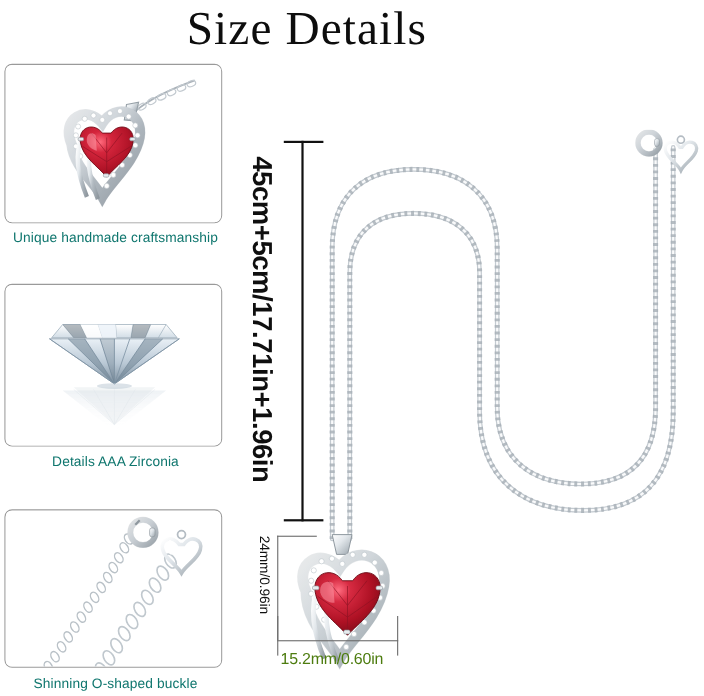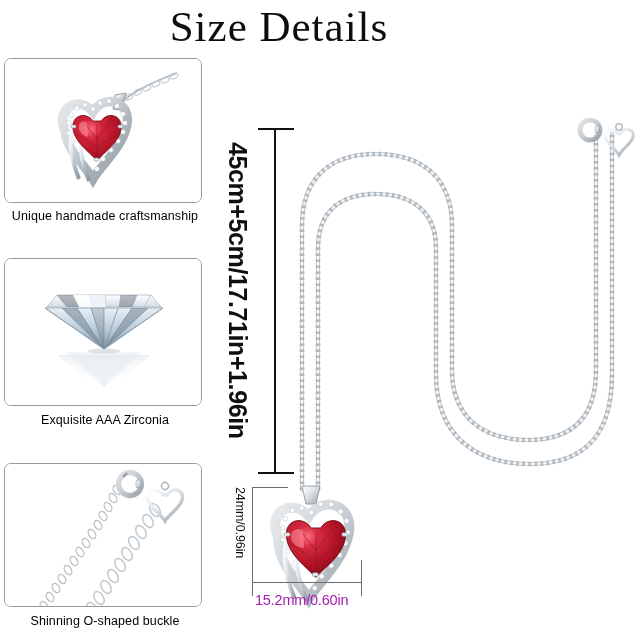--- a/index.html
+++ b/index.html
@@ -42,21 +42,21 @@
     background: #ffffff;
     box-sizing: border-box;
     overflow: hidden;
   }
   .feature-caption {
     position: absolute;
     left: 0;
     width: 210px;
     text-align: center;
     font-size: 12.5px;
-    color: #000000;
+    color: #0f766e;
     letter-spacing: .1px;
     white-space: nowrap;
   }
 
   #feature-panel-1 { top: 58px;  height: 145px; }
   #feature-caption-1 { top: 209px; }
   #feature-panel-2 { top: 258px; height: 148px; }
   #feature-caption-2 { top: 413px; }
   #feature-panel-3 { top: 463px; height: 144px; }
   #feature-caption-3 { top: 614px; }
@@ -88,21 +88,21 @@
   .dim-text-vert {
     position: absolute;
     transform-origin: 0 0;
     transform: rotate(90deg);
     white-space: nowrap;
     color: #0f0f0f;
   }
   .dim-text-h {
     position: absolute;
     white-space: nowrap;
-    color: #a21caf;
+    color: #4d7c0f;
   }
 
   #chain-length-label {
     left: 252px;
     top: 142px;
     font-size: 25px;
     font-weight: 700;
     letter-spacing: -0.4px;
   }
   #pendant-height-label {
@@ -269,21 +269,21 @@
         <path d="M62 95 L99 127"></path>
           <path d="M80 95 L99 127"></path>
         <path d="M99 95 L99 127"></path>
           <path d="M118 95 L99 127"></path>
         <path d="M136 95 L99 127"></path>
       </g>
     </g>
     <ellipse cx="99" cy="92" rx="16" ry="2.6" fill="#c3ced8" opacity=".6"></ellipse>
   </svg>
 </div>
-<div class="feature-caption" id="feature-caption-2">Exquisite AAA Zirconia</div>
+<div class="feature-caption" id="feature-caption-2">Details AAA Zirconia</div>
 
 <div class="feature-panel" id="feature-panel-3">
   <svg class="panel-art" viewBox="0 0 198 144" width="198" height="144">
     <defs>
       <linearGradient id="silv3" x1="0" y1="0" x2="1" y2="1">
         <stop offset="0" stop-color="#ffffff"></stop>
         <stop offset=".45" stop-color="#dde3e8"></stop>
         <stop offset="1" stop-color="#9aa3aa"></stop>
       </linearGradient>
     </defs>

